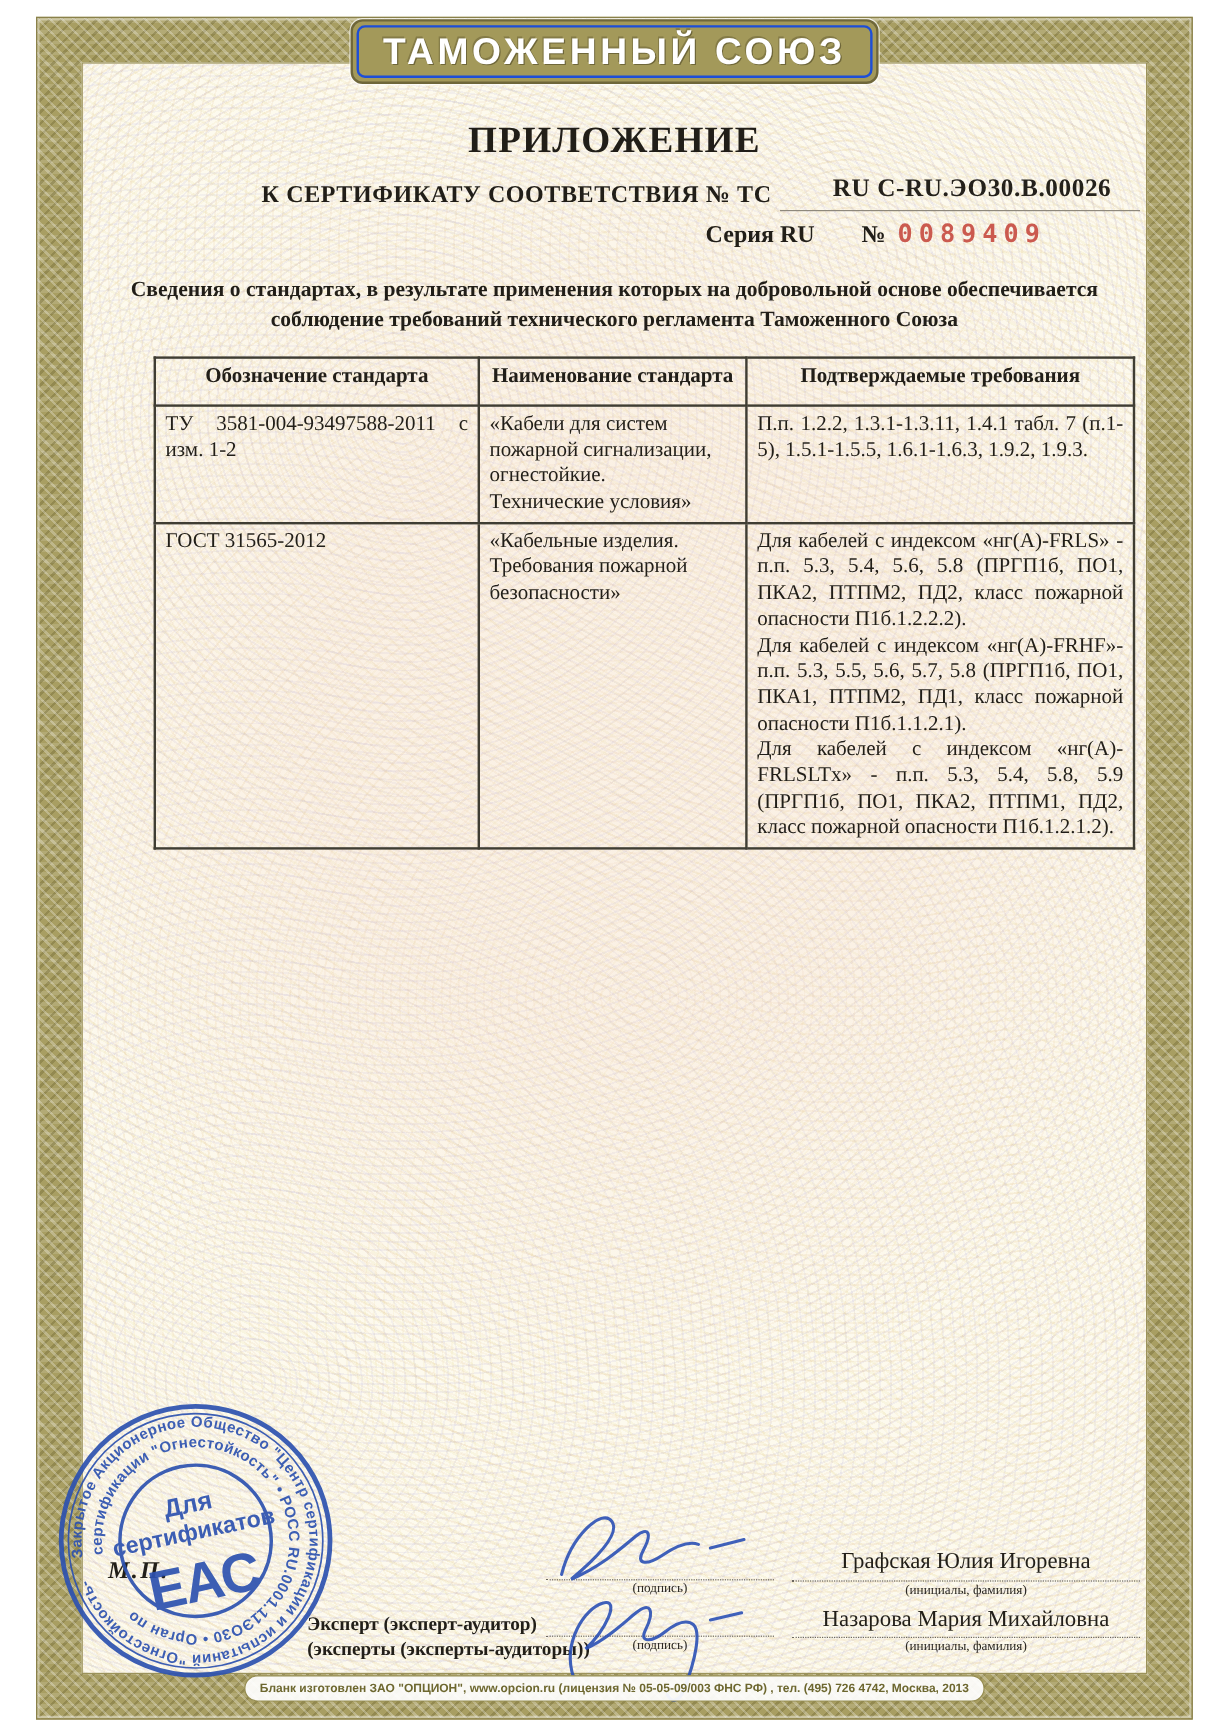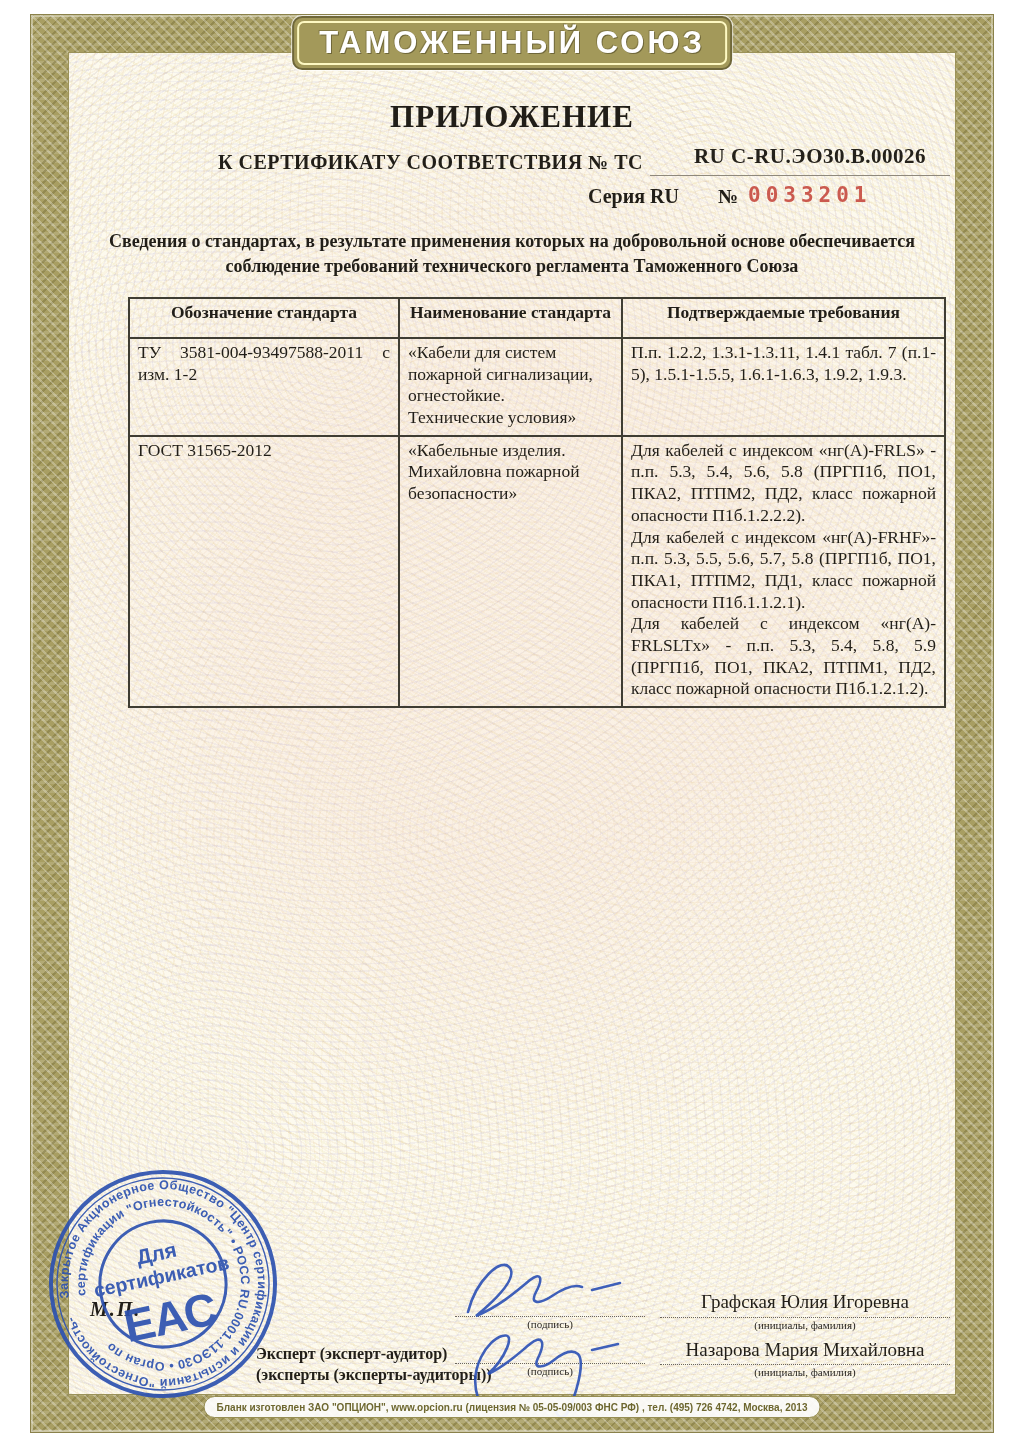--- a/index.html
+++ b/index.html
@@ -31,21 +31,21 @@
       #fdfaee;
     border:1px solid #9b925a;
   }
 
   
   .banner {
     position:absolute; left:50%; top:16px; transform:translateX(-50%);
     background:#a3995a; border:2px solid #6f673a; border-radius:10px; padding:3px;
     box-shadow:0 0 0 1px rgba(255,255,255,.7);
   }
-  .banner-inner { border:2px solid #fef9c3; border-radius:7px; padding:2px 20px; }
+  .banner-inner { border:2px solid #1d4ed8; border-radius:7px; padding:2px 20px; }
   .banner-text {
     font-family:"Liberation Sans", sans-serif; font-weight:bold; font-size:31px;
     color:#fff; letter-spacing:3px; white-space:nowrap;
     text-shadow:1px 1px 0 #6f673a, -1px -1px 0 rgba(111,103,58,.6);
   }
 
   .doc-title { position:absolute; left:0; top:99px; width:100%; text-align:center;
     font-size:31px; font-weight:bold; letter-spacing:1px; color:#211e18; }
   .subtitle { position:absolute; left:218px; top:151px; font-size:20px; font-weight:bold; color:#211e18; letter-spacing:.5px; }
   .cert-number { position:absolute; left:660px; top:144px; width:300px; text-align:center;
@@ -118,21 +118,21 @@
       <div class="banner-text">ТАМОЖЕННЫЙ СОЮЗ</div>
     </div>
   </div>
 
   <div class="doc-title">ПРИЛОЖЕНИЕ</div>
   <div class="subtitle">К СЕРТИФИКАТУ СООТВЕТСТВИЯ  № ТС</div>
   <div class="cert-number">RU С-RU.ЭО30.В.00026</div>
   <div class="cert-underline"></div>
   <div class="series-label">Серия RU</div>
   <div class="number-sign">№</div>
-  <div class="series-number">0033201</div>
+  <div class="series-number">0089409</div>
 
   <div class="intro">Сведения о стандартах, в результате применения которых на добровольной основе обеспечивается соблюдение требований технического регламента Таможенного Союза</div>
 
   <table class="standards">
     <colgroup>
         <col class="c1">
         <col class="c2">
         <col class="c3">
       </colgroup>
     <tbody>
@@ -142,21 +142,21 @@
       <th>Подтверждаемые требования</th>
     </tr>
     <tr class="r1">
       <td class="just">ТУ 3581-004-93497588-2011 с изм. 1-2</td>
       <td class="preline">«Кабели для систем пожарной сигнализации, огнестойкие.
 Технические условия»</td>
       <td class="just">П.п. 1.2.2, 1.3.1-1.3.11, 1.4.1 табл. 7 (п.1-5), 1.5.1-1.5.5, 1.6.1-1.6.3, 1.9.2, 1.9.3.</td>
     </tr>
     <tr class="r2">
       <td>ГОСТ 31565-2012</td>
-      <td>«Кабельные изделия. Михайловна пожарной безопасности»</td>
+      <td>«Кабельные изделия. Требования пожарной безопасности»</td>
       <td class="preline just">Для кабелей с индексом «нг(А)-FRLS» -  п.п. 5.3, 5.4, 5.6, 5.8 (ПРГП1б, ПО1, ПКА2, ПТПМ2, ПД2, класс пожарной опасности П1б.1.2.2.2).
 Для кабелей с индексом «нг(А)-FRHF»- п.п. 5.3, 5.5, 5.6, 5.7, 5.8 (ПРГП1б, ПО1, ПКА1, ПТПМ2, ПД1, класс пожарной опасности П1б.1.1.2.1).
 Для кабелей с индексом «нг(А)-FRLSLTx» -  п.п. 5.3, 5.4, 5.8, 5.9 (ПРГП1б, ПО1, ПКА2, ПТПМ1, ПД2, класс пожарной опасности П1б.1.2.1.2).</td>
     </tr>
   </tbody>
     </table>
 
   <div class="mp">М.П.</div>
 
   <div class="stamp-wrap">

